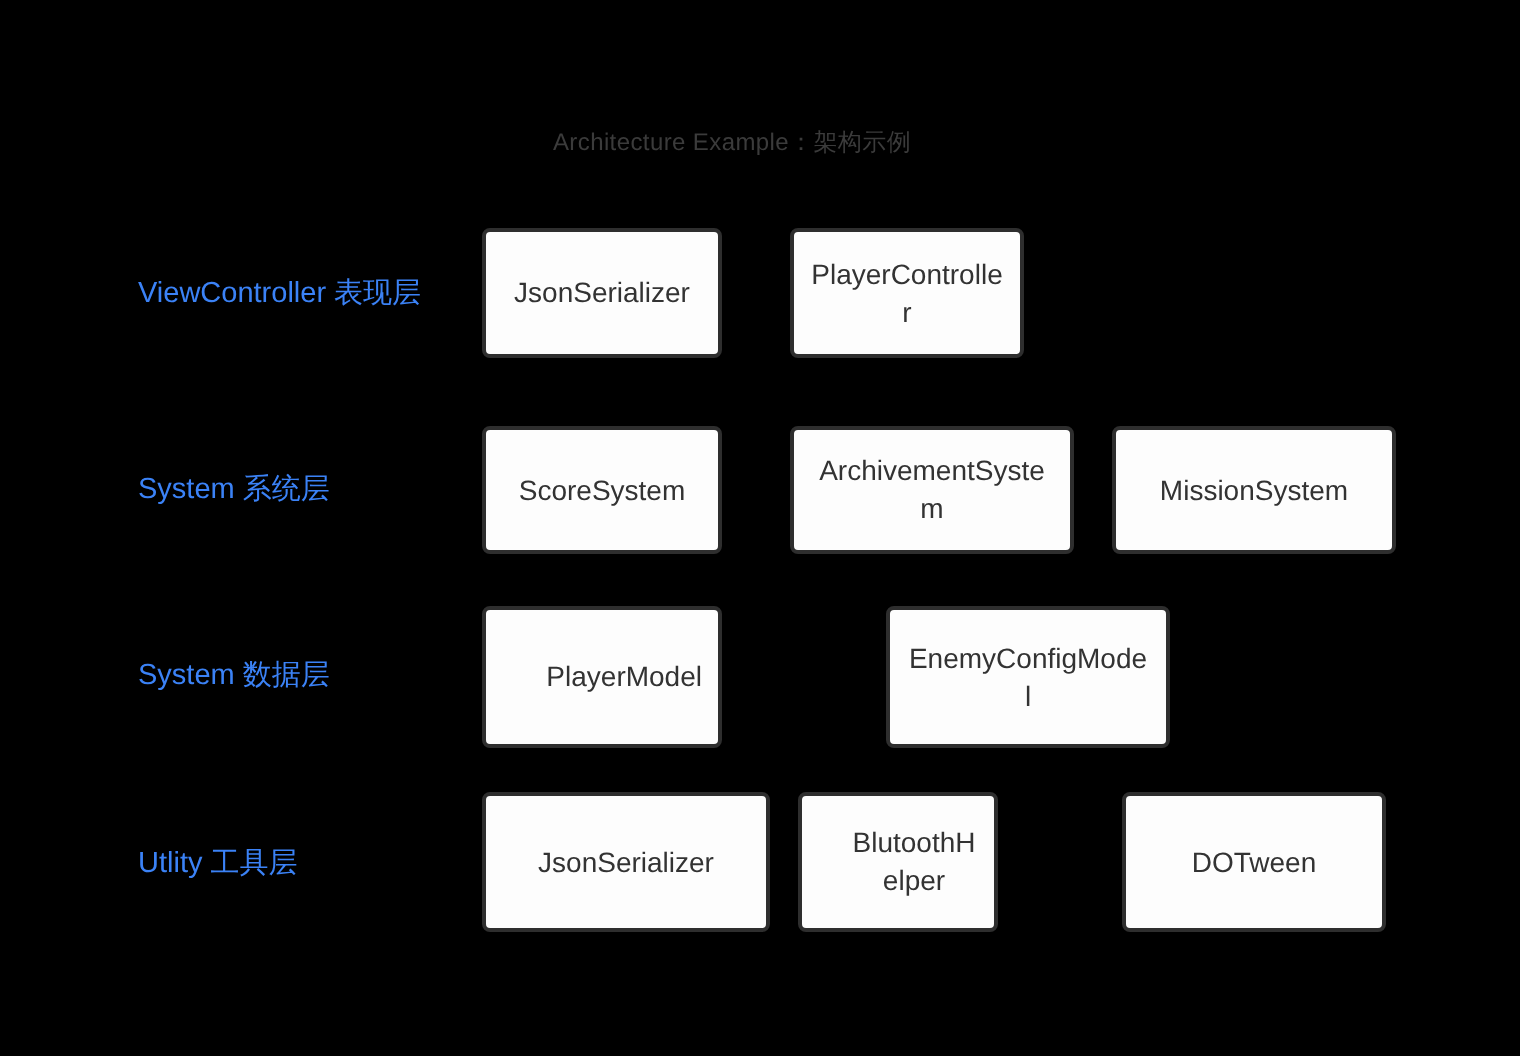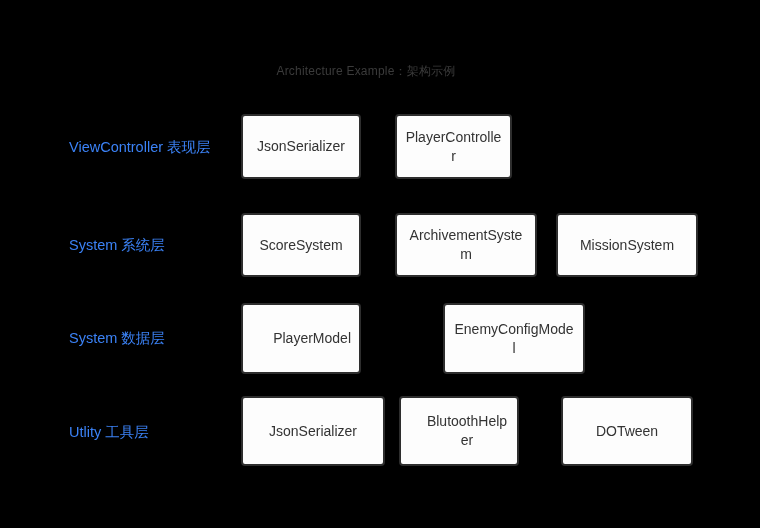--- a/index.html
+++ b/index.html
@@ -58,21 +58,21 @@
   .n-player      { left: 395px; top: 114px; width: 117px; height: 65px; justify-content: flex-end; }
   
   .n-score       { left: 241px; top: 213px; width: 120px; height: 64px; }
   .n-archivement { left: 395px; top: 213px; width: 142px; height: 64px; }
   .n-mission     { left: 556px; top: 213px; width: 142px; height: 64px; }
   
   .n-playermodel { left: 241px; top: 303px; width: 120px; height: 71px; justify-content: flex-end; }
   .n-enemyconfig { left: 395px; top: 303px; width: 142px; height: 71px; margin-left: 48px; }
   
   .n-jsonserial  { left: 241px; top: 396px; width: 144px; height: 70px; }
-  .n-blutooth    { left: 399px; top: 396px; width: 120px; height: 70px; padding-left: 24px; }
+  .n-blutooth    { left: 399px; top: 396px; width: 100px; height: 70px; padding-left: 24px; }
   .n-dotween     { left: 561px; top: 396px; width: 132px; height: 70px; }
 
   .l-view   { top: 138px; }
   .l-system { top: 236px; }
   .l-model  { top: 329px; }
   .l-utlity { top: 423px; }
 </style>
 </head>
 <body>
 

